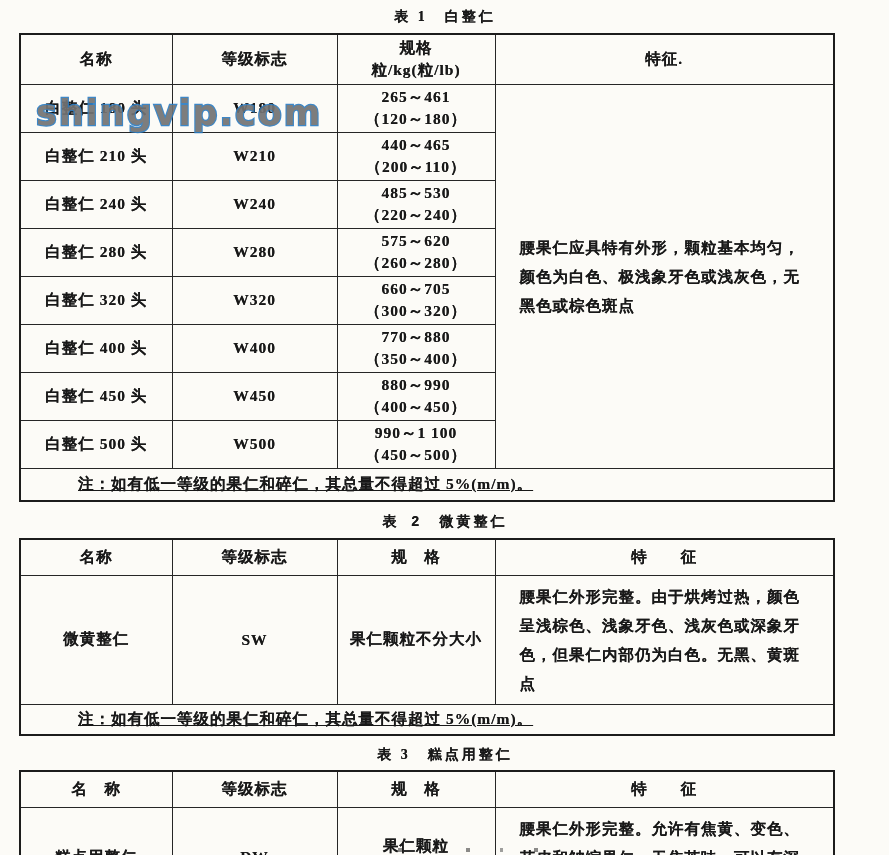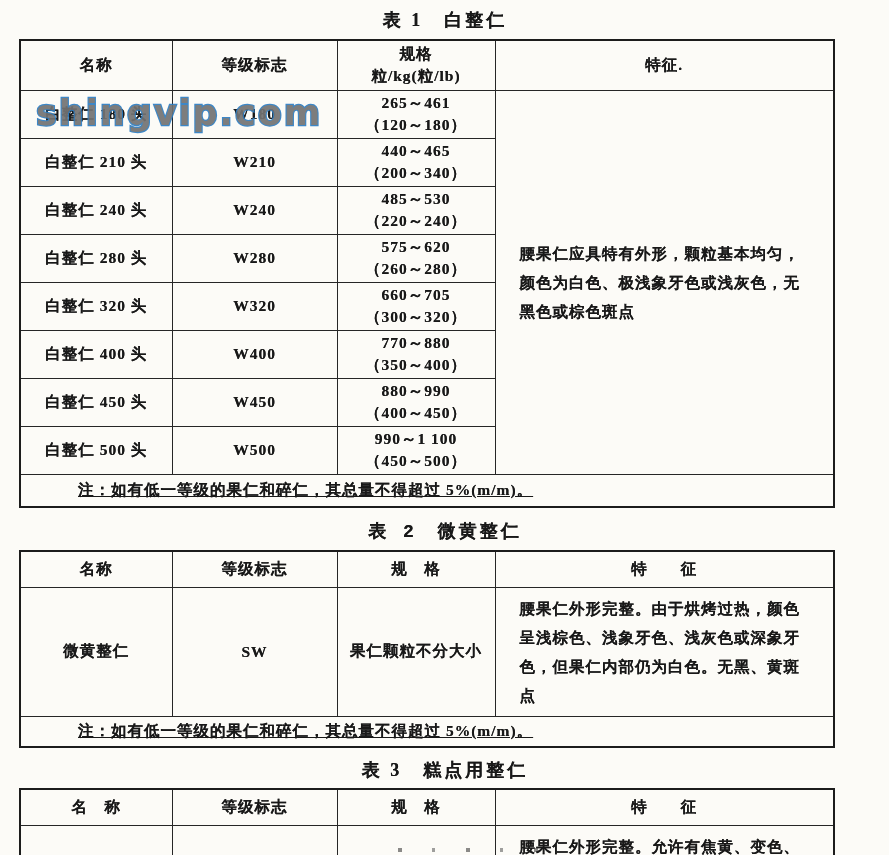--- a/index.html
+++ b/index.html
@@ -9,21 +9,21 @@
     background:#fcfbf7;
     font-family:"Liberation Serif","DejaVu Serif",serif;
     color:#181818;
   }
   .page {
     position:relative; width:889px; height:855px; overflow:hidden;
     background:#fcfbf7;
   }
   .tbl-title {
     width:814px; margin-left:38px; text-align:center;
-    font-size:18px; font-weight:700; letter-spacing:3px;
+    font-size:14px; font-weight:700; letter-spacing:3px;
     text-shadow:0 0 .5px #333;
   }
   .t1 { padding-top:8px;  padding-bottom:7px; }
   .t2 { padding-top:11px; padding-bottom:7px;font-family:Liberation Mono, monospace; }
   .t3 { padding-top:10px; padding-bottom:6px; }
   table.tbl {
     border-collapse:collapse; table-layout:fixed;
     margin-left:19px; width:814px;
     border:2.5px solid #1c1c1c;
   }
@@ -101,21 +101,21 @@
           <div class="line2">265～461</div>
           <div class="line2">（120～180）</div>
         </td>
         <td class="feature-cell" rowspan="8">腰果仁应具特有外形，颗粒基本均匀，颜色为白色、极浅象牙色或浅灰色，无黑色或棕色斑点</td>
       </tr>
       <tr class="row1">
         <td>白整仁 210 头</td>
         <td>W210</td>
         <td>
           <div class="line2">440～465</div>
-          <div class="line2">（200～340）</div>
+          <div class="line2">（200～110）</div>
         </td>
       </tr>
       <tr class="row1">
         <td>白整仁 240 头</td>
         <td>W240</td>
         <td>
           <div class="line2">485～530</div>
           <div class="line2">（220～240）</div>
         </td>
       </tr>

